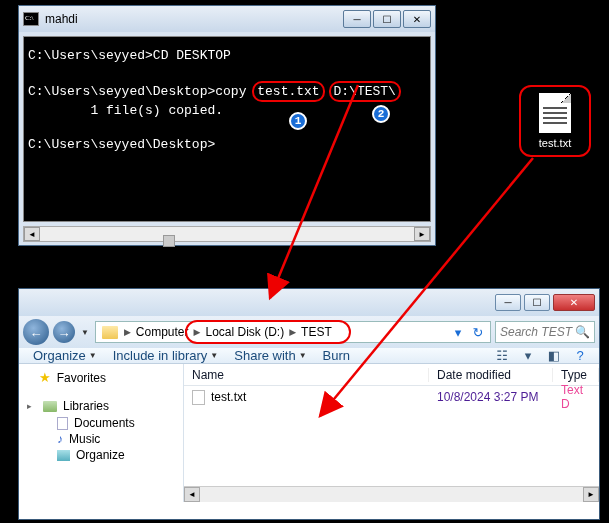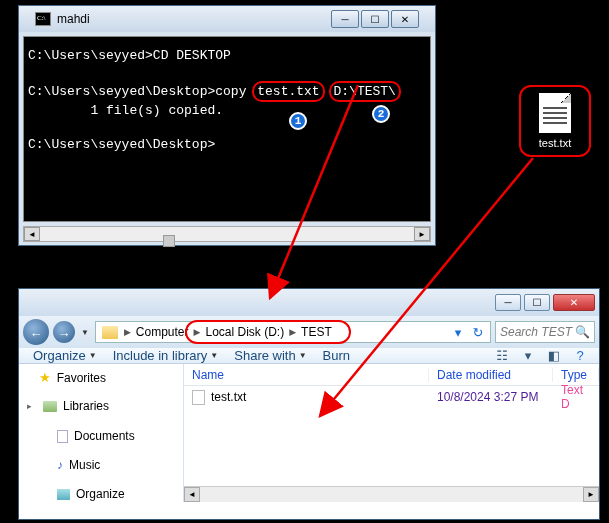--- a/index.html
+++ b/index.html
@@ -1,20 +1,20 @@
 <!DOCTYPE html>
 <html><head>
 <meta charset="utf-8">
 <style>
   * { box-sizing: border-box; }
   body { margin: 0; background: #000; font-family: "Segoe UI", Tahoma, sans-serif; width: 609px; height: 523px; position: relative; overflow: hidden; }
 
   
   .cmd-window { position: absolute; left: 18px; top: 5px; width: 418px; height: 241px; background: #d9e4f1; border: 1px solid #4a6a8a; box-shadow: 0 2px 8px rgba(0,0,0,0.5); }
-  .cmd-titlebar { height: 26px; background: linear-gradient(#e8eff7,#c9d8ea); display: flex; align-items: center; padding: 0 16px; }
+  .cmd-titlebar { height: 26px; background: linear-gradient(#e8eff7,#c9d8ea); display: flex; align-items: center; padding: 0 4px; }
   .cmd-icon { width: 16px; height: 14px; background: #000; border: 1px solid #888; margin-right: 6px; position: relative; }
   .cmd-icon::after { content:"C:\\"; color:#fff; font-size:7px; position:absolute; top:1px; left:1px; font-family:Consolas; }
   .cmd-title { font-size: 12px; flex: 1; }
   .win-btns { display:flex; gap:2px; }
   .win-btn { width: 28px; height: 18px; border: 1px solid #5a7a9a; background: linear-gradient(#f0f5fb,#c0d2e6); display:flex; align-items:center; justify-content:center; font-size:10px; cursor:pointer; border-radius:2px; }
   .win-btn.close { background: linear-gradient(#f0f5fb,#c0d2e6); }
   .cmd-body-wrap { padding: 4px; }
   .cmd-body { background:#000; border: 1px solid #888; height: 186px; color:#fff; font-family:"Consolas","Courier New",monospace; font-size:13px; padding:10px 4px; line-height:17px; white-space:pre; position:relative; }
   .cmd-scroll { margin:0 4px 4px 4px; height:16px; background:#eee; display:flex; align-items:center; border:1px solid #aaa; }
   .cmd-scroll .sb-btn { width:16px; height:14px; background:#ddd; border:1px solid #999; display:flex; align-items:center; justify-content:center; font-size:8px; }
@@ -54,30 +54,30 @@
 
   .exp-toolbar { height:16px; background:linear-gradient(#f6fbff,#e3eef8); border-bottom:1px solid #c0d0e0; display:flex; align-items:center; padding:0 8px; gap:4px; font-size:13px; color:#1a4a7a; }
   .tb-item { display:flex; align-items:center; gap:3px; padding:2px 6px; cursor:pointer; }
   .tb-item .caret { font-size:8px; color:#333; }
   .tb-spacer { flex:1; }
   .tb-icon { width:22px; height:22px; display:flex; align-items:center; justify-content:center; font-size:13px; cursor:pointer; color:#3a5a7a; }
 
   .exp-body { display:flex; height:138px; }
   .exp-side { width:165px; border-right:1px solid #d8e2ec; padding:4px 0; font-size:12px; overflow:hidden; }
   .side-group { padding:2px 8px 2px 20px; display:flex; align-items:center; gap:6px; cursor:pointer; }
-  .side-sub { padding:1px 8px 1px 38px; display:flex; align-items:center; gap:6px; cursor:pointer;margin-top:13px; }
+  .side-sub { padding:1px 8px 1px 38px; display:flex; align-items:center; gap:6px; cursor:pointer; }
   .tri { font-size:9px; color:#666; margin-left:-12px; width:10px; }
   .star { color:#f2c200; font-size:13px; }
   .lib-ico { width:14px; height:11px; background:linear-gradient(#c4e0b4,#88b868); border-radius:1px; display:inline-block; }
   .doc-ico { width:11px; height:13px; background:#fff; border:1px solid #aac; display:inline-block; position:relative; }
   .mus-ico::before { content:"♪"; color:#3a6ad0; font-size:12px; }
   .pic-ico { width:13px; height:11px; background:linear-gradient(#a8e0e8,#58b0c0); display:inline-block; }
 
   .exp-main { flex:1; position:relative; font-size:12px; }
-  .col-headers { display:flex; height:22px; border-bottom:1px solid #e0e6ec; align-items:center; color:#1d4ed8; }
+  .col-headers { display:flex; height:22px; border-bottom:1px solid #e0e6ec; align-items:center; color:#0f172a; }
   .col-headers div { padding:0 8px; border-right:1px solid #eee; }
   .col-name { flex:1; }
   .col-date { width:124px; }
   .col-type { width:46px; }
   .file-row { display:flex; align-items:center; height:22px; }
   .file-row .cell { padding:0 8px; }
   .file-row .cell.name { flex:1; display:flex; align-items:center; gap:6px; }
   .file-row .cell.date { width:124px; color:#4c1d95; }
   .file-row .cell.type { width:46px; color:#ec4899; }
   .file-sm-ico { width:13px; height:15px; background:#fff; border:1px solid #bbb; position:relative; }

